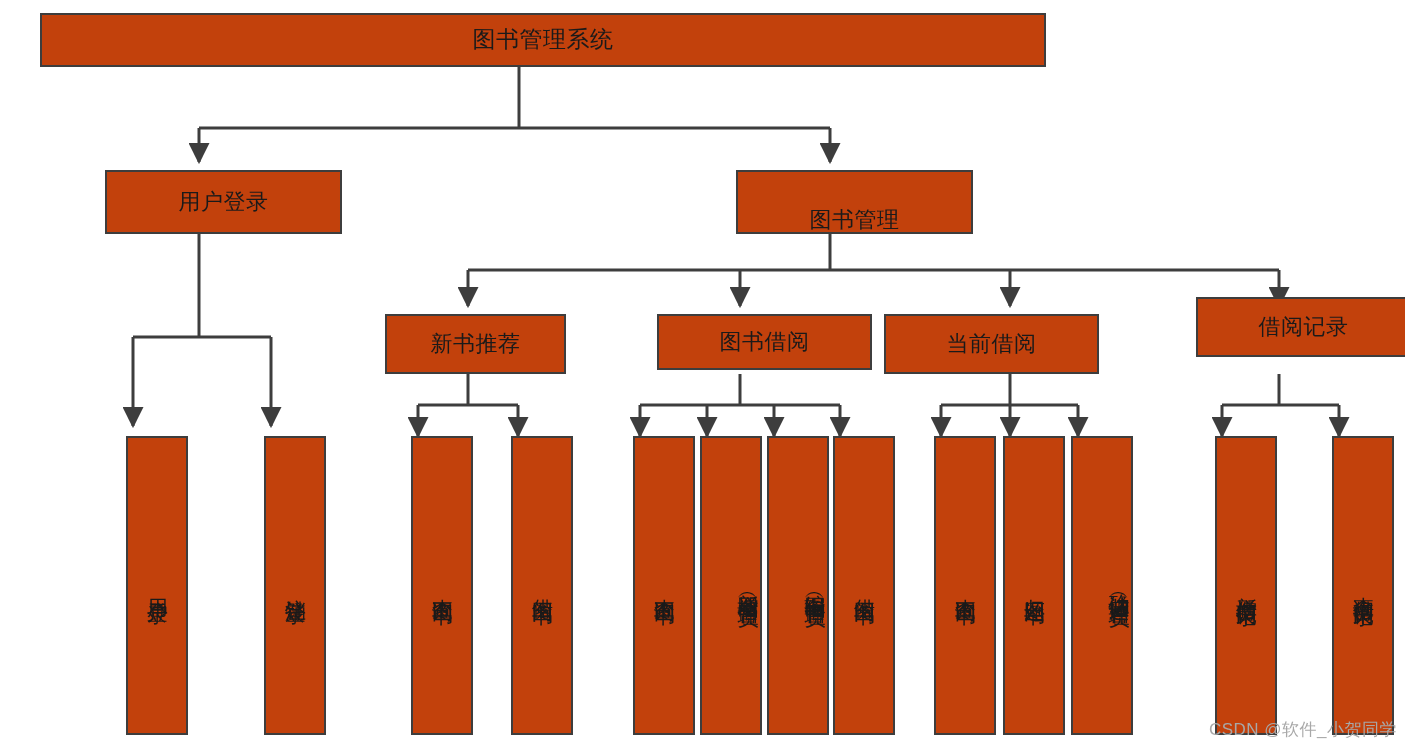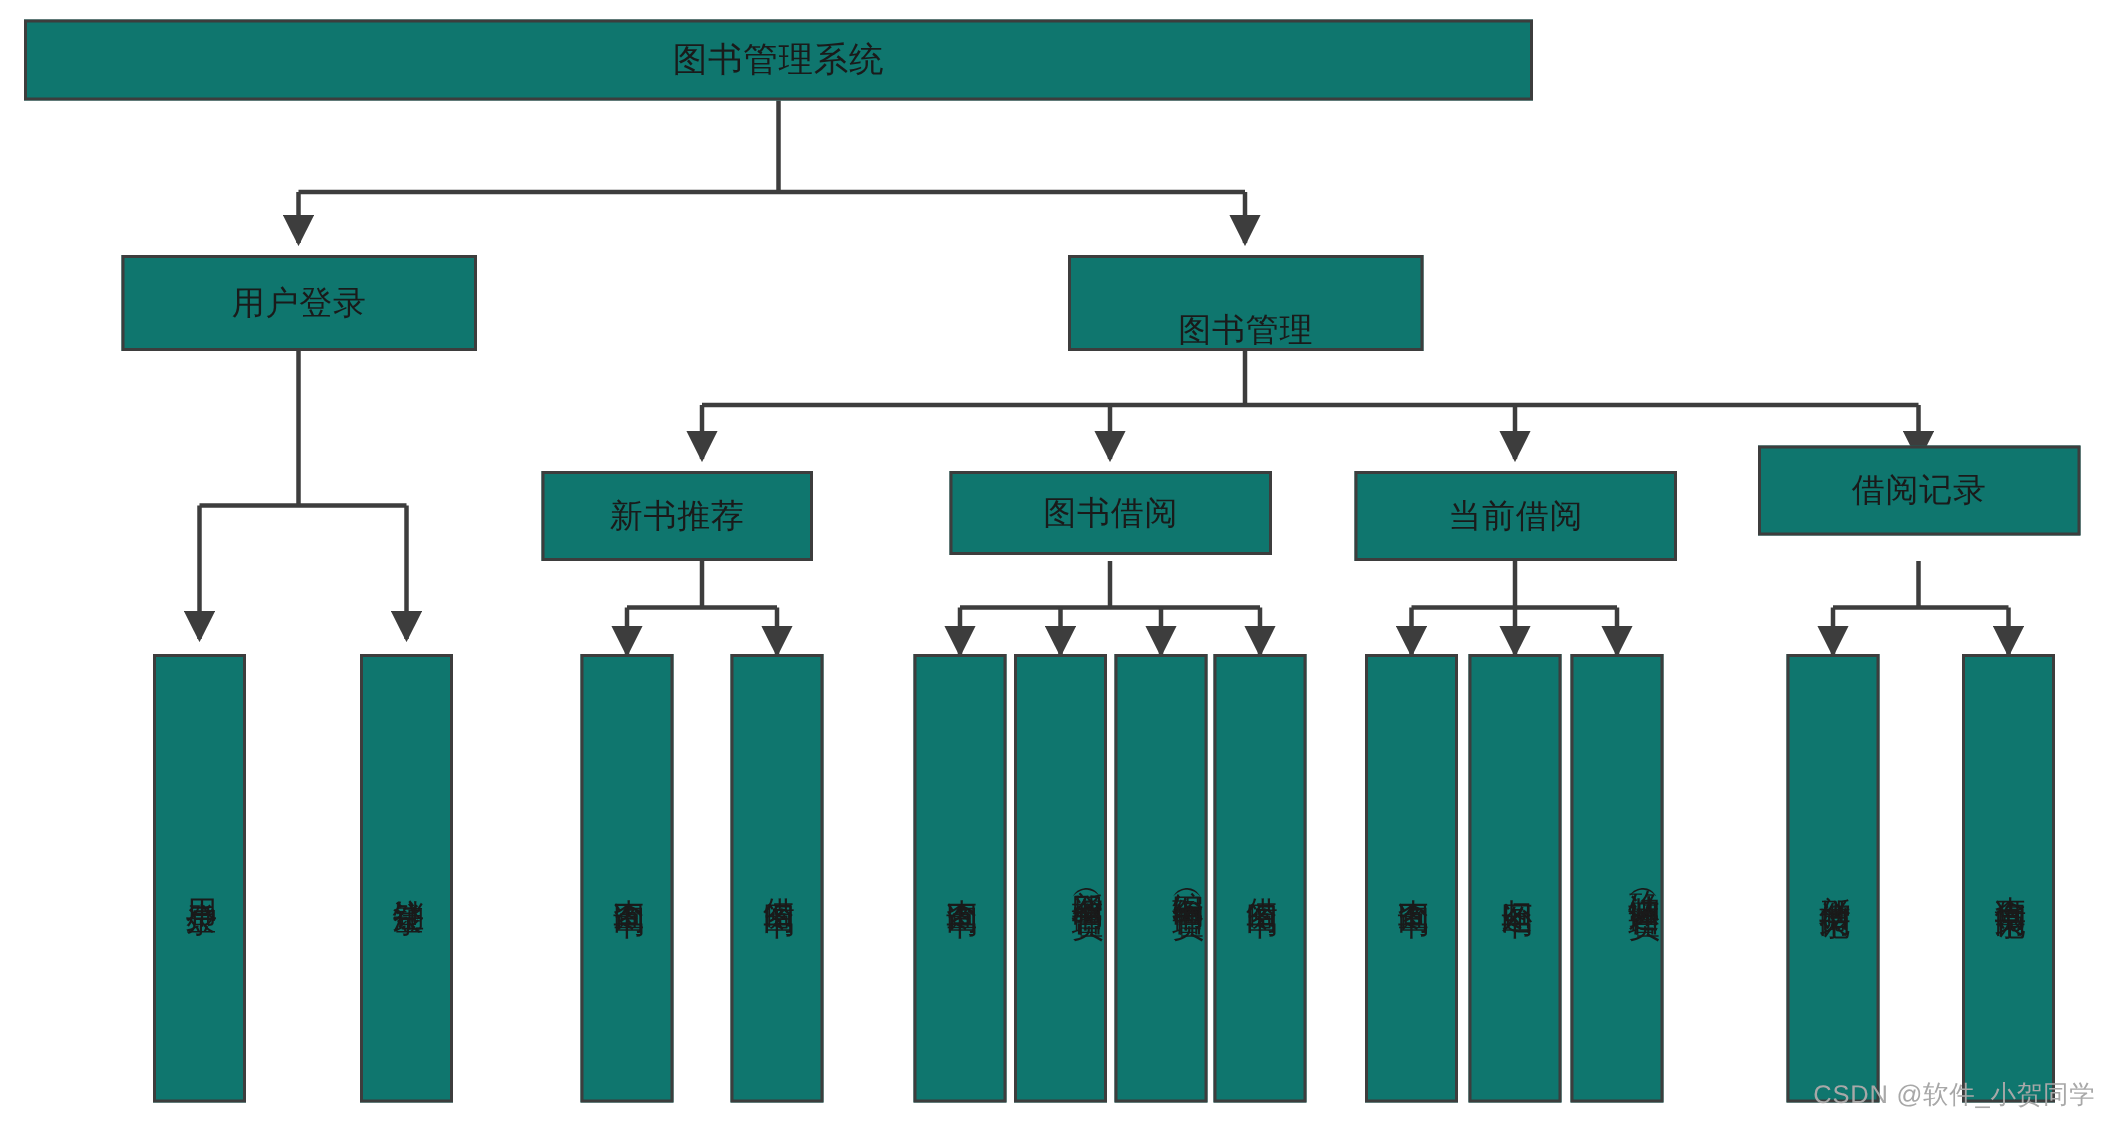--- a/index.html
+++ b/index.html
@@ -22,26 +22,27 @@
     position: absolute;
     left: 0;
     top: 0;
     width: 1405px;
     height: 747px;
     pointer-events: none;
   }
   .node {
     position: absolute;
     box-sizing: border-box;
-    background: #0f766e;
+    background: #c2410c;
     border: 2px solid #3d3d3d;
     display: flex;
     align-items: center;
     justify-content: center;
     color: #1a1a1a;
+    margin-left: 24px;
   }
   .node-h {
     font-size: 22px;
     letter-spacing: 0.5px;
     line-height: 1.1;
   }
   .node-root {
     font-size: 23px;
   }
   .node-v {
@@ -136,21 +137,21 @@
   <div class="node node-h" style="left:712px; top:170px; width:237px; height:64px;align-items:flex-end;">
     <span>图书管理</span>
   </div>
 
   <div class="node node-h" style="left:361px; top:314px; width:181px; height:60px;">
     <span>新书推荐</span>
   </div>
   <div class="node node-h" style="left:633px; top:314px; width:215px; height:56px;">
     <span>图书借阅</span>
   </div>
-  <div class="node node-h" style="left:903px; top:314px; width:215px; height:60px;">
+  <div class="node node-h" style="left:860px; top:314px; width:215px; height:60px;">
     <span>当前借阅</span>
   </div>
   <div class="node node-h" style="left:1172px; top:297px; width:215px; height:60px;">
     <span>借阅记录</span>
   </div>
 
   <div class="node node-v" style="left:102px; top:436px; width:62px; height:299px;">
     <span class="vtext">用户登录</span>
   </div>
   <div class="node node-v" style="left:240px; top:436px; width:62px; height:299px;">

